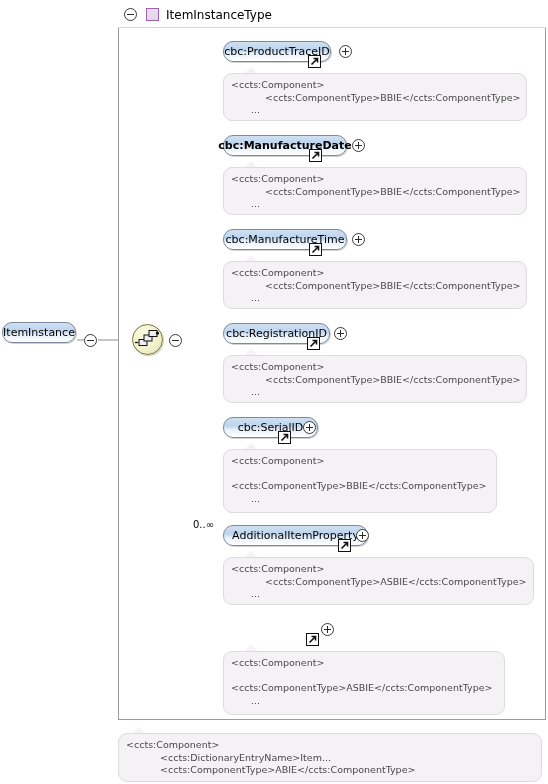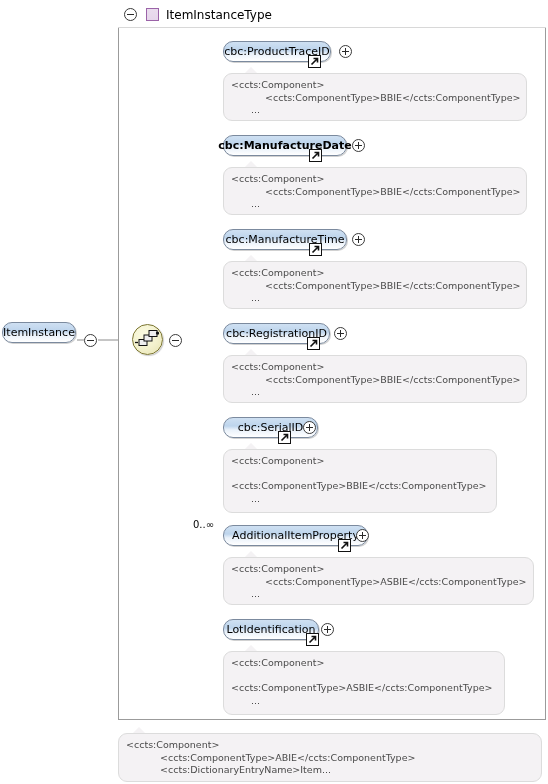--- a/index.html
+++ b/index.html
@@ -350,38 +350,35 @@
   </span>
   <span class="pm-circle plus" style="left:356px; top:529px;"></span>
 
   <div class="anno-tab" style="left:244px; top:551px;"></div>
   <div class="anno" style="left:223px; top:557px; width:311px; height:48px;">
     <span class="ln">&lt;ccts:Component&gt;</span>
     <span class="ln ind">&lt;ccts:ComponentType&gt;ASBIE&lt;/ccts:ComponentType&gt;</span>
     <span class="ln ind-s">...</span>
   </div>
 
-  <div class="el-node" style="left:223px; top:619px; width:96px;">
-    <span>LotIdentification</span>
-  </div>
   <span class="ref-arrow" style="left:306px; top:633px;">
     <svg width="11" height="11" viewBox="0 0 11 11">
         <path d="M2.5 8.5 L8 3 M4.5 2.5 L8.5 2.5 L8.5 6.5" stroke="#111" stroke-width="1.6" fill="none"></path>
       </svg>
   </span>
   <span class="pm-circle plus" style="left:321px; top:623px;"></span>
 
   <div class="anno-tab" style="left:244px; top:645px;"></div>
   <div class="anno" style="left:223px; top:651px; width:282px; height:64px;">
     <span class="ln">&lt;ccts:Component&gt;</span>
     <span class="ln" style="visibility:hidden;">&nbsp;</span>
     <span class="ln">&lt;ccts:ComponentType&gt;ASBIE&lt;/ccts:ComponentType&gt;</span>
     <span class="ln ind-s">...</span>
   </div>
 
   <div class="anno-tab" style="left:132px; top:727px;"></div>
   <div class="anno" style="left:118px; top:733px; width:424px; height:49px;">
     <span class="ln">&lt;ccts:Component&gt;</span>
+    <span class="ln ind">&lt;ccts:DictionaryEntryName&gt;Item...</span>
     <span class="ln ind">&lt;ccts:ComponentType&gt;ABIE&lt;/ccts:ComponentType&gt;</span>
-    <span class="ln ind">&lt;ccts:DictionaryEntryName&gt;Item...</span>
   </div>
 
 </div>
 
 </body></html>

